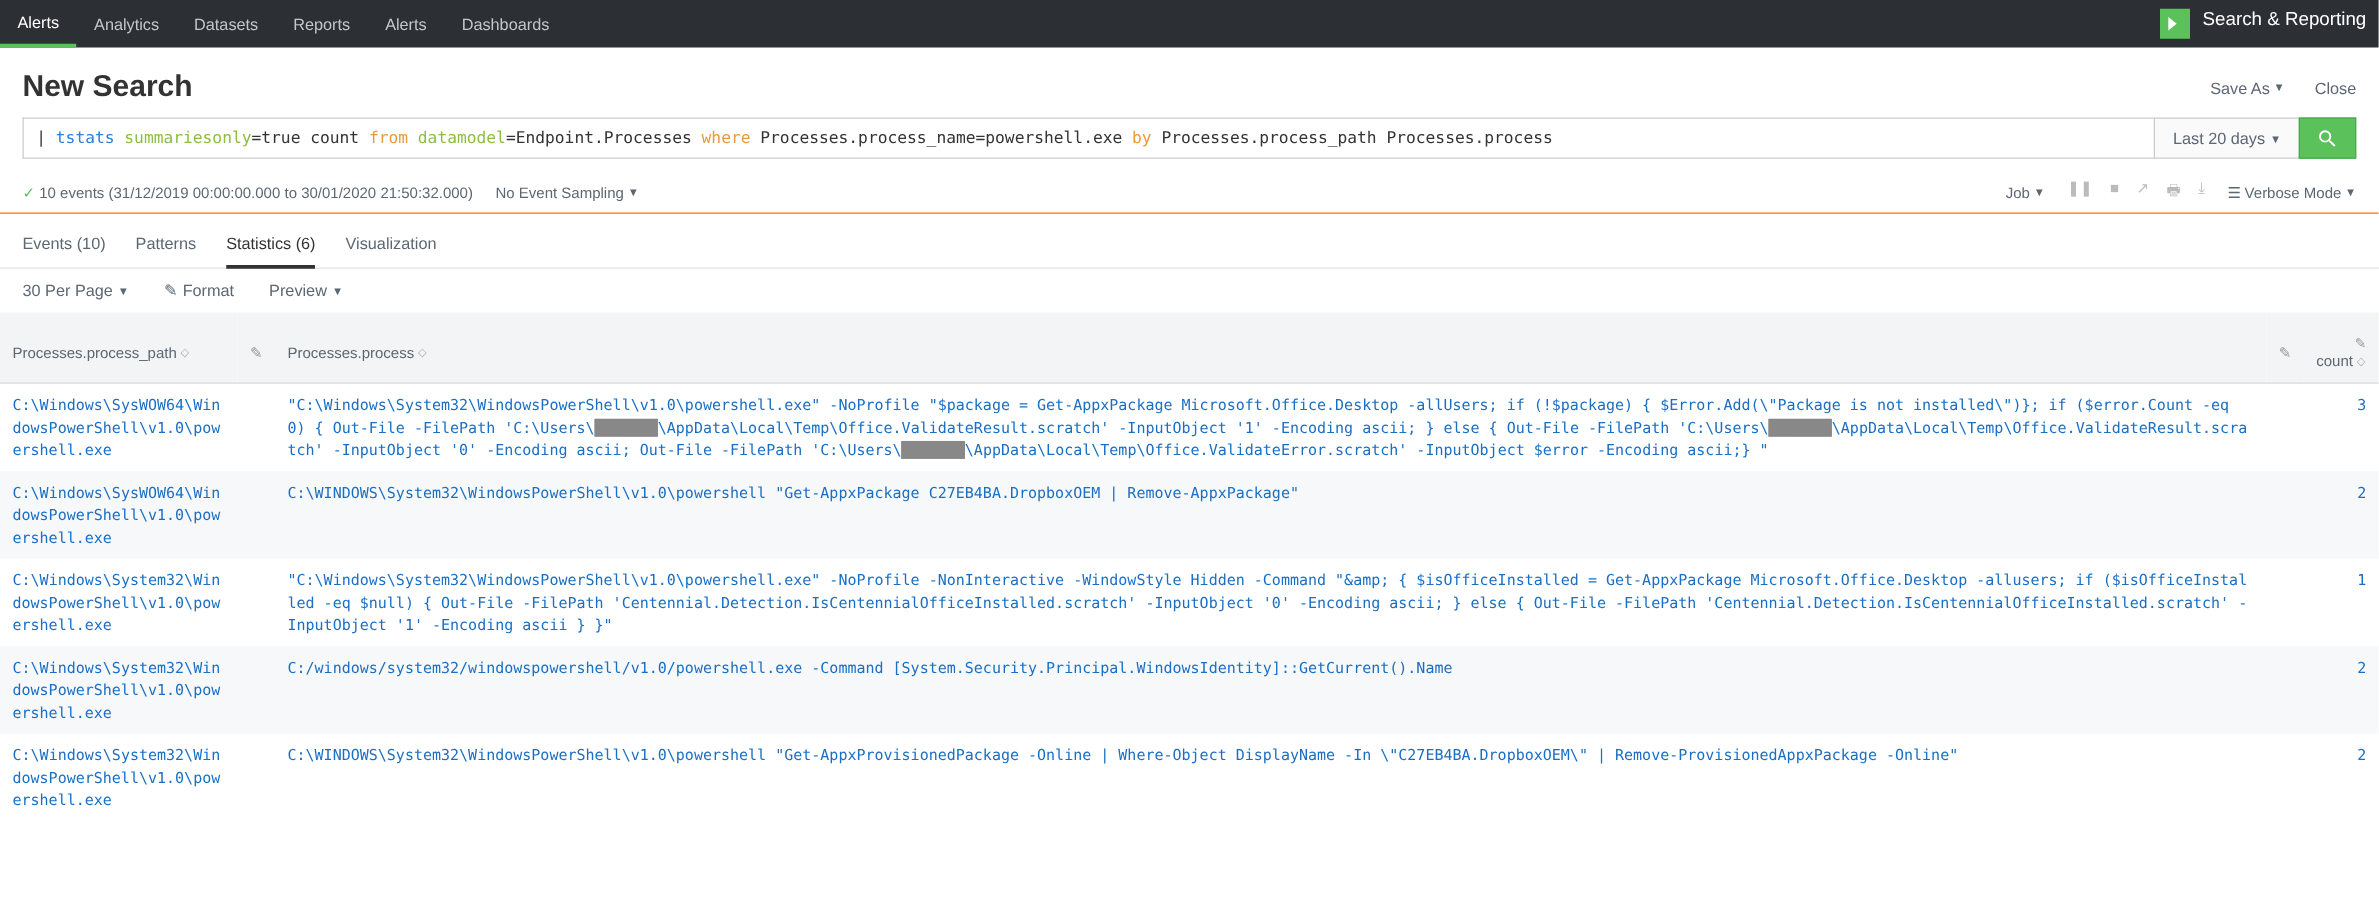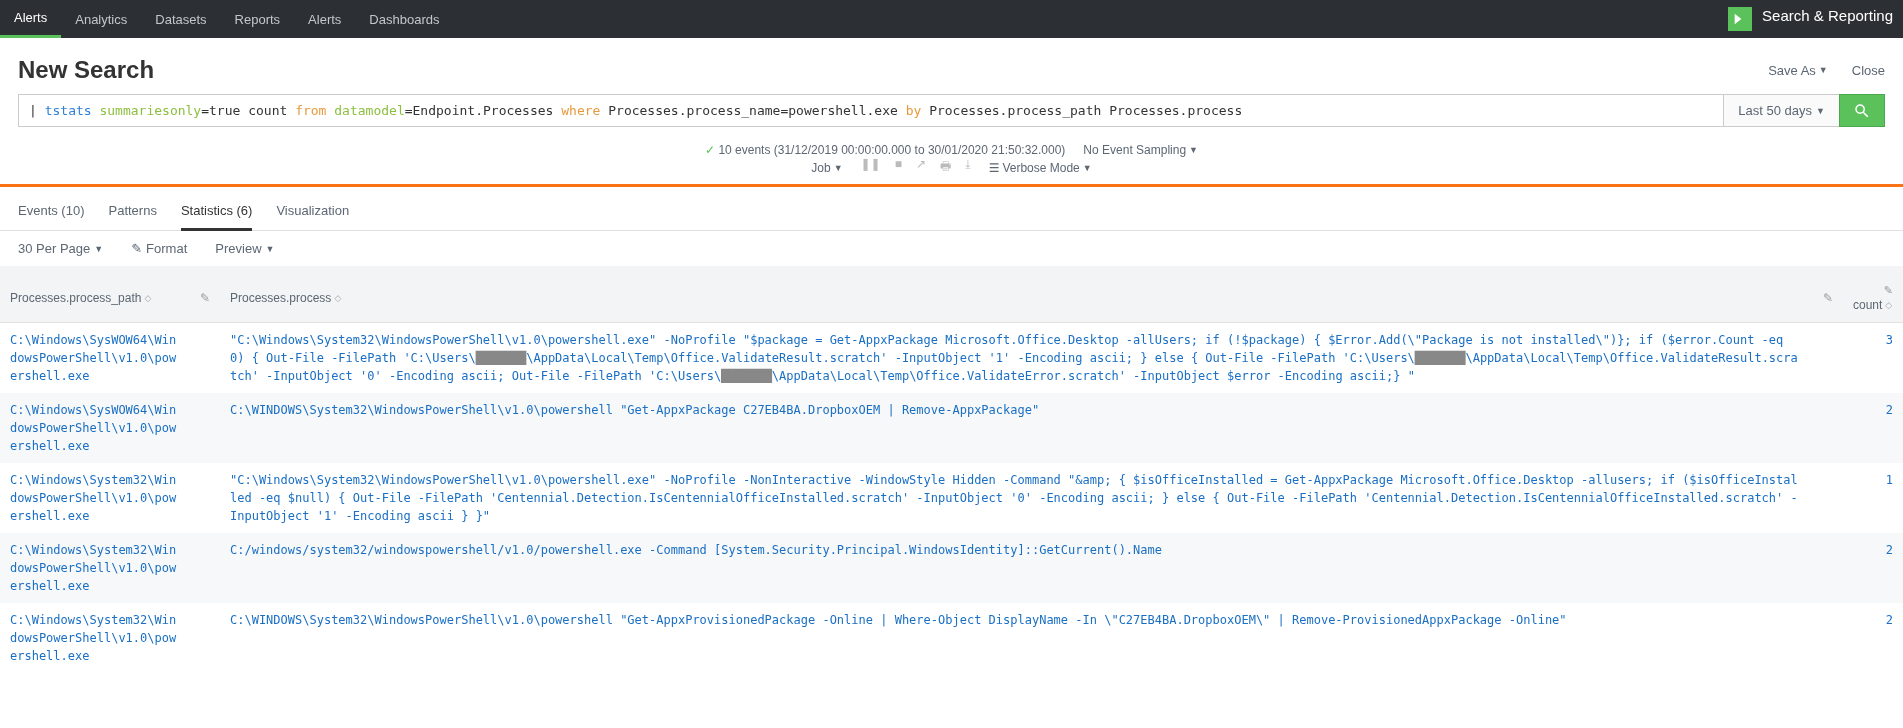--- a/index.html
+++ b/index.html
@@ -17,21 +17,21 @@
 .titleactions .act { cursor:pointer; display:flex; align-items:center; gap:3px; }
 .searchrow { display:flex; padding:0 18px 10px 18px; gap:0; }
 .searchbox { flex:1; border:1px solid #ccc; border-right:none; padding:8px 10px; font-family:Consolas,Monaco,monospace; font-size:13px; color:#333; white-space:nowrap; overflow:hidden; }
 .timepicker { border:1px solid #ccc; border-right:none; padding:8px 14px; background:#fafafa; color:#5c6773; cursor:pointer; display:flex; align-items:center; gap:4px; }
 .searchbtn { background:#5bc25b; border:1px solid #4ca84c; width:46px; display:flex; align-items:center; justify-content:center; cursor:pointer; }
 .searchbtn svg { width:18px; height:18px; fill:#fff; }
 .tok-pipe { color:#333; }
 .tok-cmd { color:#2f7ed8;margin-top:40px; }
 .tok-kw { color:#e89a3c; }
 .tok-arg { color:#8cbf3f; }
-.jobbar { display:flex; justify-content:space-between; align-items:center; padding:6px 18px; border-bottom:3px solid #f97316; color:#5c6773; font-size:12px;flex-direction:column; }
+.jobbar { display:flex; justify-content:space-between; align-items:center; padding:6px 18px; border-bottom:1px solid #f97316; color:#5c6773; font-size:12px; }
 .jobleft { display:flex; align-items:center; gap:18px; }
 .check { color:#5bc25b; }
 .jobright { display:flex; align-items:center; gap:18px; }
 .dd { display:flex; align-items:center; gap:3px; cursor:pointer; }
 .caret { font-size:9px; }
 .tabs { display:flex; gap:24px; padding:10px 18px 0 18px; border-bottom:1px solid #e1e1e1; }
 .tab { padding:6px 0 10px 0; color:#5c6773; cursor:pointer; font-size:13px; border-bottom:3px solid transparent; margin-bottom:-1px; }
 .tab.active { color:#333; border-bottom-color:#333; font-weight:500; }
 .toolbar { display:flex; gap:28px; padding:10px 18px; color:#5c6773; font-size:13px; }
 .toolbar .titem { cursor:pointer; display:flex; align-items:center; gap:4px; }
@@ -83,21 +83,21 @@
       </span>
     <span class="act">Close</span>
   </div>
 </div>
 
 <div class="searchrow">
   <div class="searchbox">
     <span class="tok-pipe">| </span><span class="tok-cmd">tstats</span><span class="tok-arg"> summariesonly</span><span>=true count </span><span class="tok-kw">from</span><span class="tok-arg"> datamodel</span><span>=Endpoint.Processes </span><span class="tok-kw">where</span><span> Processes.process_name=powershell.exe </span><span class="tok-kw">by</span><span> Processes.process_path Processes.process</span>
   </div>
   <div class="timepicker">
-    <span>Last 50 days</span>
+    <span>Last 20 days</span>
       <span class="caret">▼</span>
   </div>
   <div class="searchbtn">
     <svg viewBox="0 0 24 24">
         <path d="M15.5 14h-.79l-.28-.27A6.471 6.471 0 0 0 16 9.5 6.5 6.5 0 1 0 9.5 16c1.61 0 3.09-.59 4.23-1.57l.27.28v.79l5 4.99L20.49 19l-4.99-5zm-6 0C7.01 14 5 11.99 5 9.5S7.01 5 9.5 5 14 7.01 14 9.5 11.99 14 9.5 14z"></path>
       </svg>
   </div>
 </div>
 
 <div class="jobbar">

